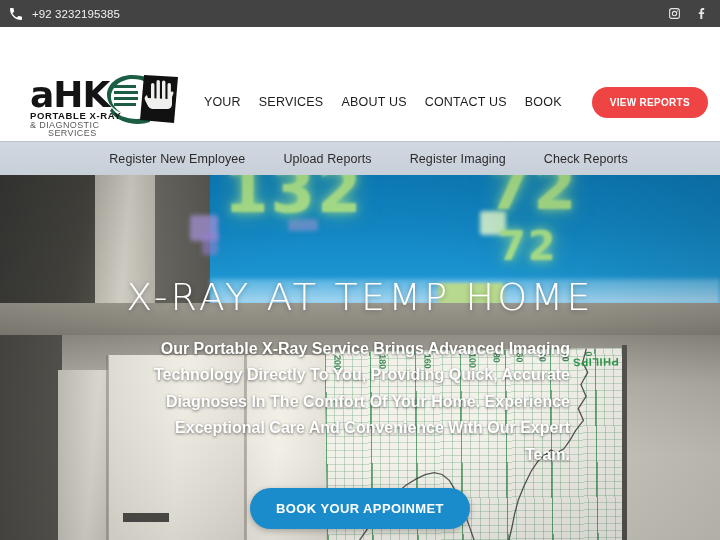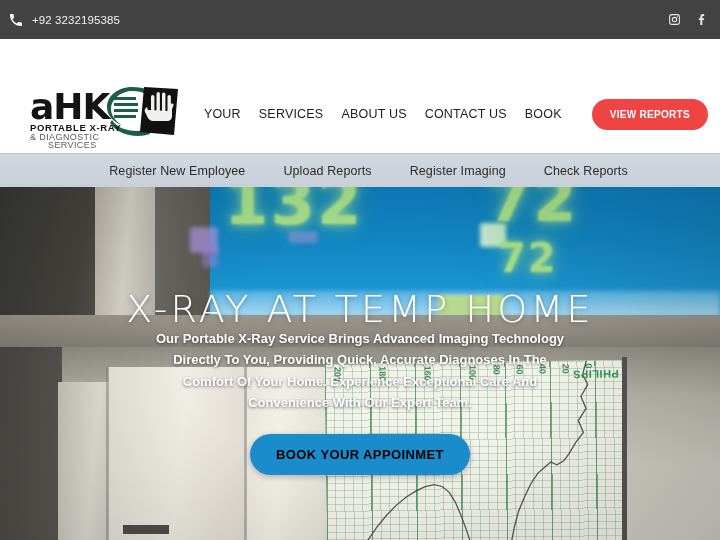--- a/index.html
+++ b/index.html
@@ -5,21 +5,21 @@
   * { box-sizing: border-box; margin: 0; padding: 0; }
   html, body {
     width: 720px; height: 540px;
     overflow: hidden;
     font-family: "Liberation Sans", sans-serif;
     background: #ffffff;
   }
 
   
   .topbar {
-    height: 39px;
+    height: 27px;
     background: #434343;
     display: flex;
     align-items: center;
     padding: 0 10px 0 8px;
     color: #ffffff;
     position: relative;
     z-index: 30;
   }
   .tb-item { display: flex; align-items: center; gap: 8px; }
   .tb-item + .tb-item { margin-left: 24px; }
@@ -249,33 +249,35 @@
     font-family: "DejaVu Sans", sans-serif;
     font-weight: 300;
     font-size: 38px;
     letter-spacing: 3.2px;
     color: #ffffff;
     text-shadow: 0 1px 5px rgba(0,0,0,.35);
     line-height: 1;
     white-space: nowrap;
   }
   .hero-desc {
-    font-size: 13px;
+    margin-top: 20px;
+    font-size: 16px;
     line-height: 1.65;
     color: #ffffff;
     font-weight: bold;
     text-shadow: 0 1px 3px rgba(0,0,0,.55);
     max-width: 420px;
     margin-left: auto;
     margin-right: auto;
+    text-align: right;
   }
   .btn-book {
     margin-top: 20px;
     background: #1b8ccb;
-    color: #000000;
+    color: #ffffff;
     border: none;
     border-radius: 24px;
     padding: 13px 26px;
     font-size: 13px;
     font-weight: bold;
     letter-spacing: .4px;
     cursor: pointer;
     font-family: "Liberation Sans", sans-serif;
     box-shadow: 0 2px 6px rgba(0,0,0,.25);
   }

